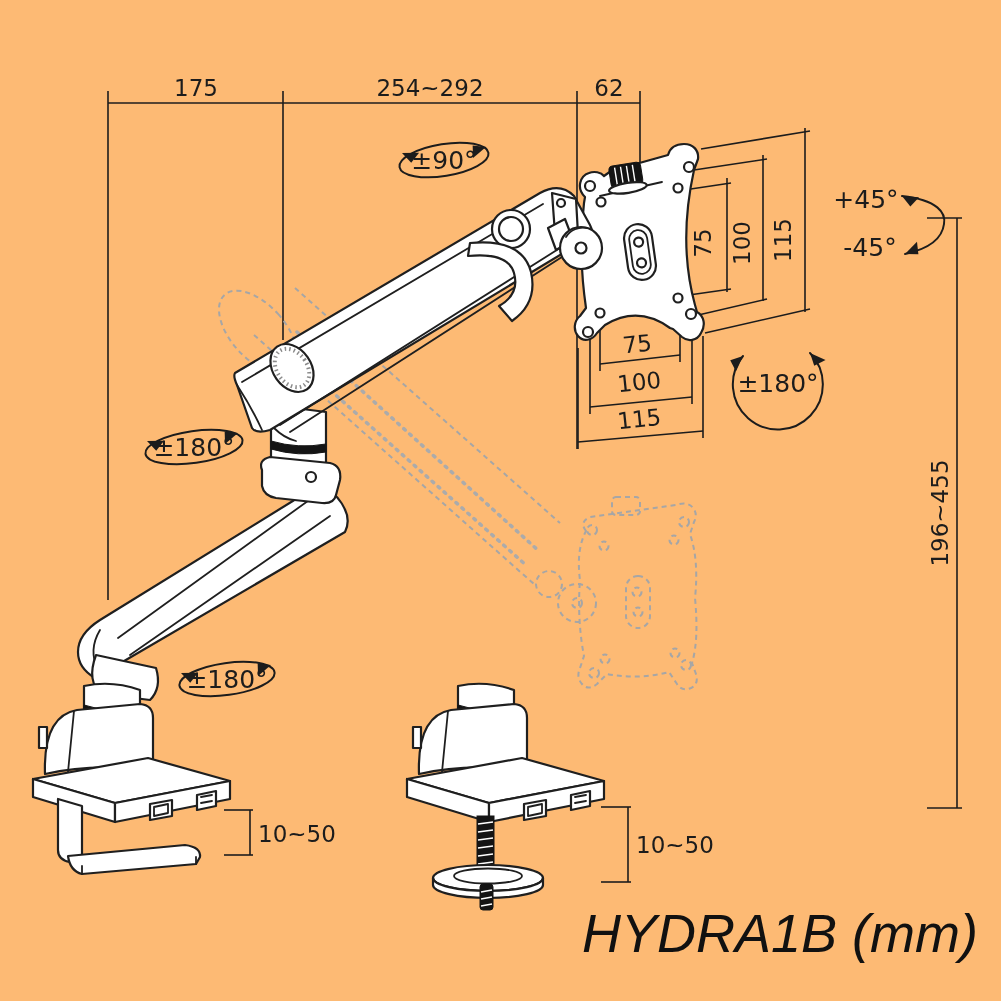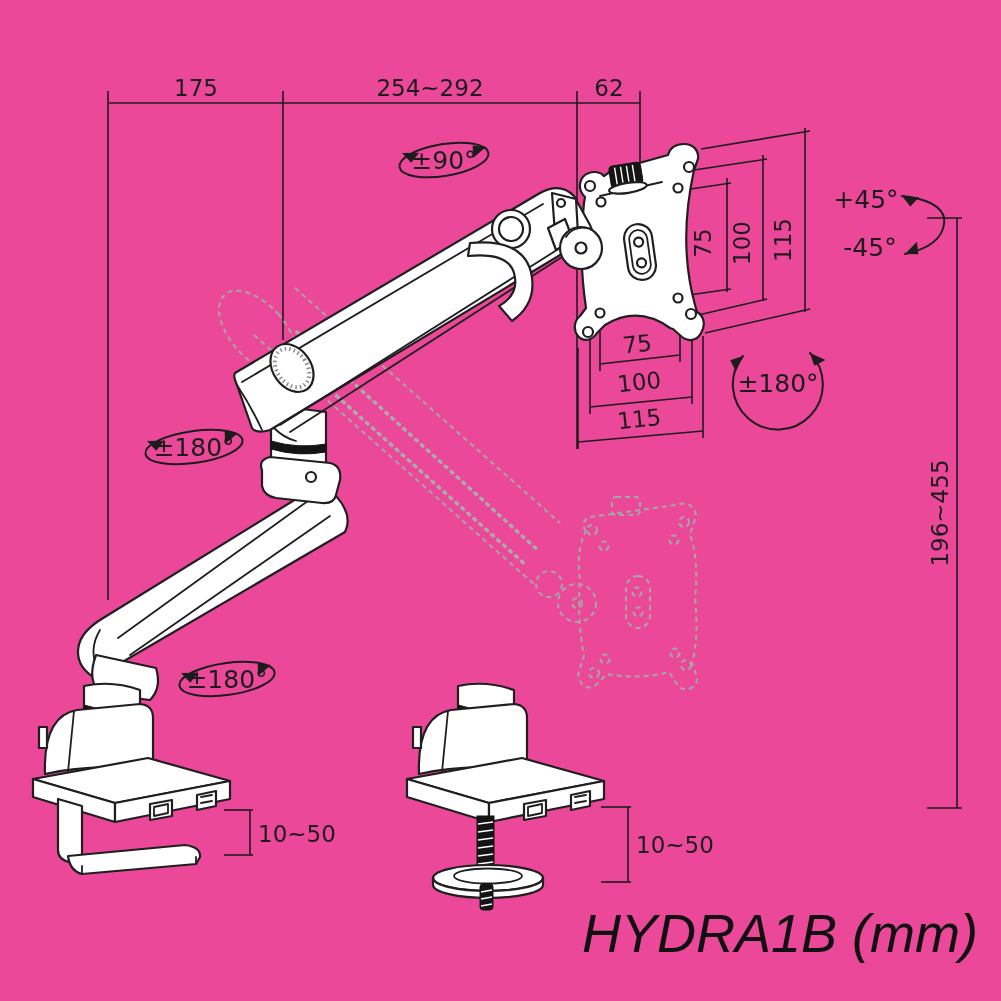--- a/index.html
+++ b/index.html
@@ -1,16 +1,16 @@
 <!DOCTYPE html>
 <html><head>
 <meta charset="utf-8">
 <style>
   html,body{margin:0;padding:0;background:#fff;}
-  #stage{position:relative;width:1001px;height:1001px;background:#ec4899;overflow:hidden;
+  #stage{position:relative;width:1001px;height:1001px;background:#fdba74;overflow:hidden;
          font-family:"DejaVu Sans",sans-serif;}
   svg{position:absolute;left:0;top:0;}
   .dim   {stroke:#1c1c1c;stroke-width:1.6;fill:none;stroke-linecap:butt;}
   .dimtxt{fill:#1c1c1c;font-size:23px;font-family:"DejaVu Sans",sans-serif;}
   .angtxt{fill:#1c1c1c;font-size:25px;font-family:"DejaVu Sans",sans-serif;}
   .ang   {stroke:#1c1c1c;stroke-width:2;fill:none;stroke-linecap:round;}
   .arr   {fill:#1c1c1c;stroke:none;}
   .mech  {stroke:#1f1f1f;stroke-width:2.2;fill:#fff;stroke-linejoin:round;stroke-linecap:round;}
   .mechl {stroke:#1f1f1f;stroke-width:1.8;fill:none;stroke-linejoin:round;stroke-linecap:round;}
   .dark  {fill:#141414;stroke:#141414;stroke-width:1;}

